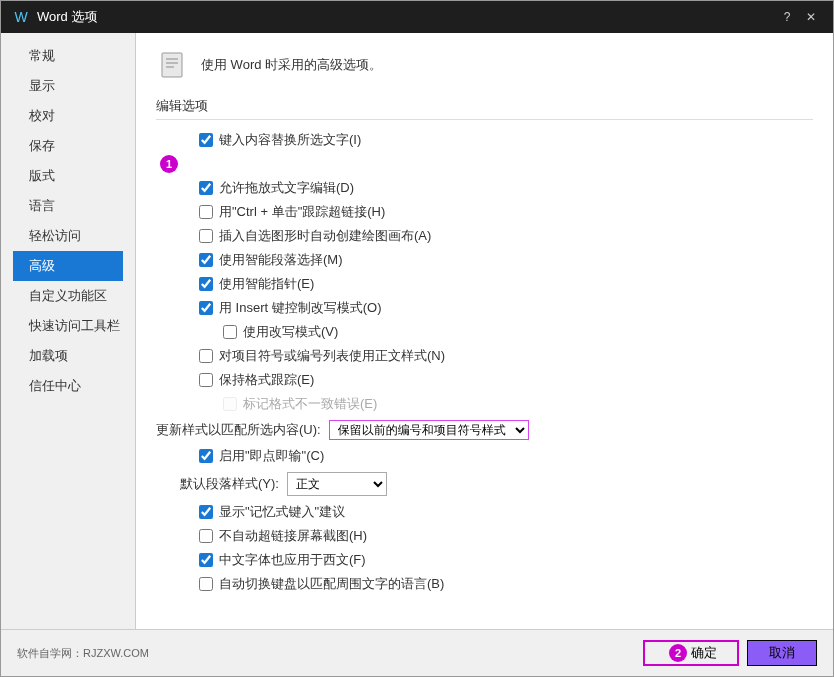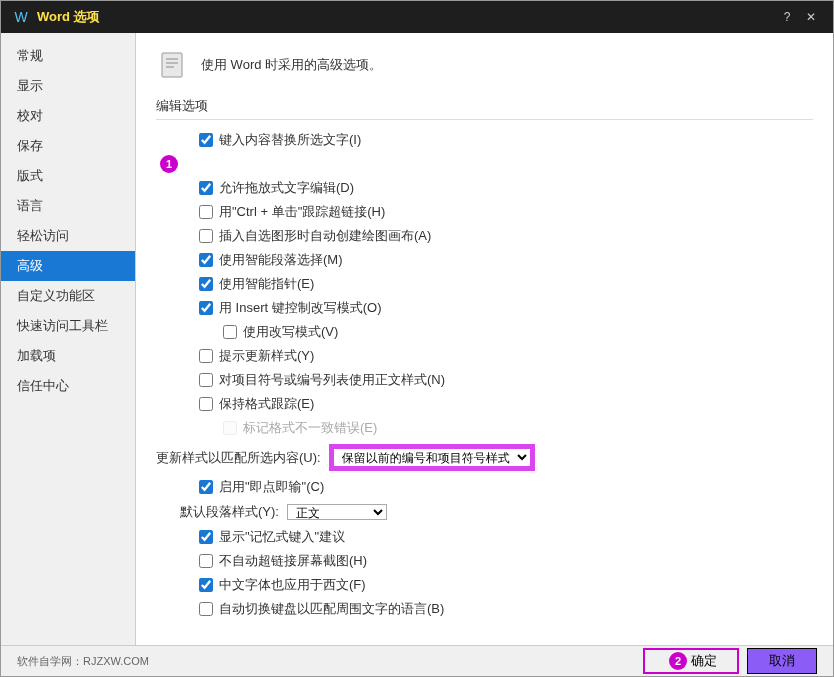--- a/index.html
+++ b/index.html
@@ -42,22 +42,21 @@
       width: 16px;
       height: 16px;
       display: flex;
       align-items: center;
       justify-content: center;
       color: #4fc3f7;
       font-size: 14px;
     }
     .title-text {
       font-size: 13px;
-      color: #fde047;
-      font-weight: bold;
+      color: #ffffff;
     }
     .title-controls {
       display: flex;
       gap: 4px;
     }
     .title-btn {
       width: 20px;
       height: 20px;
       display: flex;
       align-items: center;
@@ -72,21 +71,21 @@
     .dialog-body {
       display: flex;
       flex: 1;
       overflow: hidden;
     }
 
     
     .sidebar {
       width: 135px;
       background: #f0f0f0;
-      padding: 8px 0;
+      padding: 8px 12px;
       flex-shrink: 0;
       border-right: 1px solid #ccc;
     }
     .sidebar-item {
       padding: 6px 16px;
       cursor: pointer;
       color: #333;
       font-size: 13px;
       white-space: nowrap;
     }
@@ -187,30 +186,30 @@
       display: flex;
       align-items: center;
       gap: 8px;
       padding: 4px 0;
     }
     .inline-label {
       font-size: 13px;
       color: #333;
     }
     .inline-select {
-      height: 27px;
-      border: 5px solid #d946ef;
+      height: 20px;
+      border: 1px solid #d946ef;
       background: white;
       font-size: 12px;
       padding: 0 4px;
       min-width: 200px;
       cursor: pointer;
     }
     .inline-select-small {
-      height: 16px;
+      height: 24px;
       border: 1px solid #aaa;
       background: white;
       font-size: 12px;
       padding: 0 4px;
       min-width: 100px;
       cursor: pointer;
     }
 
     .badge-circle {
       display: inline-flex;
@@ -222,21 +221,21 @@
       background: #cc00cc;
       color: white;
       font-size: 11px;
       font-weight: bold;
       margin-left: 4px;
     }
 
     
     .dialog-footer {
       background: #f0f0f0;
-      padding: 2px 16px;
+      padding: 10px 16px;
       display: flex;
       justify-content: flex-end;
       gap: 8px;
       border-top: 1px solid #ccc;
       flex-shrink: 0;
       align-items: center;
     }
     .footer-left {
       font-size: 11px;
       color: #666;
@@ -365,26 +364,20 @@
             </label>
           </div>
 
           <div class="option-row indented">
             <label class="checkbox-wrap">
               <input type="checkbox" style="">
               <span class="checkbox-label">使用改写模式(V)</span>
             </label>
           </div>
 
-          <div class="option-row">
-            <label class="checkbox-wrap">
-              <input type="checkbox" style="">
-              <span class="checkbox-label">提示更新样式(Y)</span>
-            </label>
-          </div>
 
           <div class="option-row">
             <label class="checkbox-wrap">
               <input type="checkbox" style="">
               <span class="checkbox-label">对项目符号或编号列表使用正文样式(N)</span>
             </label>
           </div>
 
           <div class="option-row">
             <label class="checkbox-wrap">

